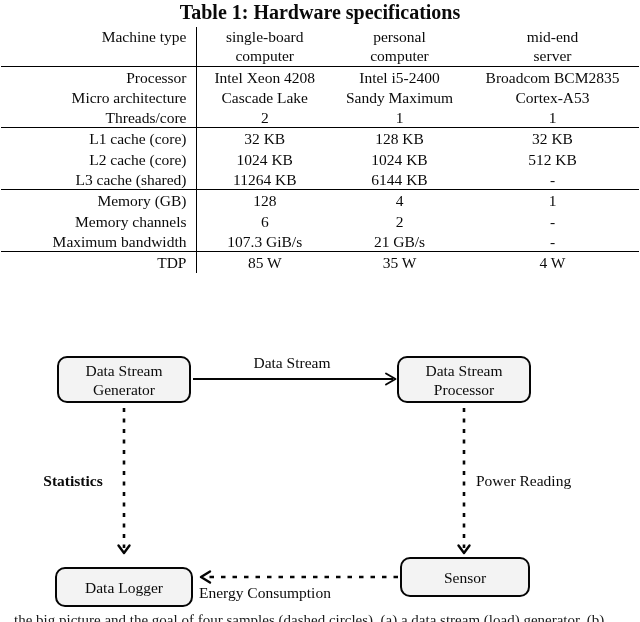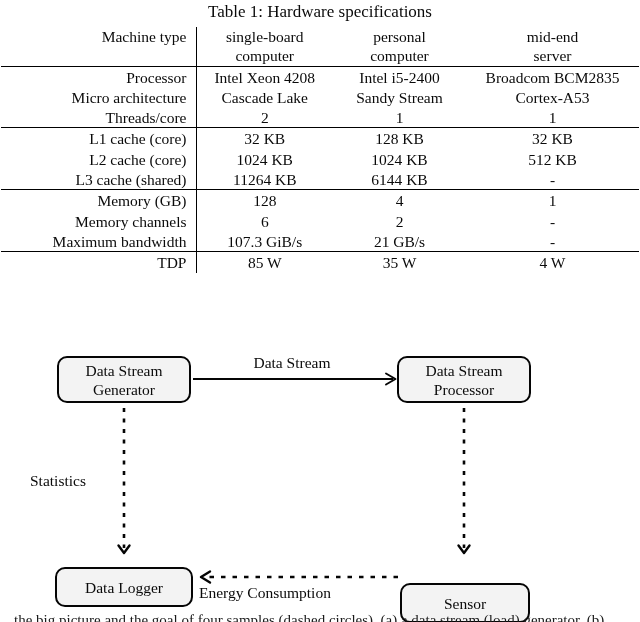--- a/index.html
+++ b/index.html
@@ -3,21 +3,21 @@
 <meta charset="utf-8">
 <style>
   html,body{margin:0;padding:0;}
   body{
     width:640px;height:622px;position:relative;overflow:hidden;
     background:#ffffff;color:#0a0a0a;
     font-family:"Liberation Serif","DejaVu Serif",serif;
   }
   
   .table-wrap{position:absolute;left:0;top:2px;width:640px;}
-  .tbl-title{text-align:center;font-size:17px;line-height:20px;margin:0 0 5px 0;}
+  .tbl-title{text-align:center;font-size:20px;line-height:20px;margin:0 0 5px 0;font-weight:bold;}
   table.hw{
     border-collapse:collapse;table-layout:fixed;width:638px;margin-left:1px;
     font-size:15.5px;
   }
   table.hw col.c0{width:195px;}
   table.hw col.c1{width:137px;}
   table.hw col.c2{width:133px;}
   table.hw col.c3{width:173px;}
   table.hw th,table.hw td{
     padding:0;font-weight:normal;line-height:19.3px;
@@ -80,21 +80,21 @@
   <tbody class="grp">
         <tr>
           <td class="lbl">Processor</td>
           <td class="val">Intel Xeon 4208</td>
           <td class="val">Intel i5-2400</td>
           <td class="val">Broadcom BCM2835</td>
         </tr>
         <tr>
           <td class="lbl">Micro architecture</td>
           <td class="val">Cascade Lake</td>
-          <td class="val">Sandy Stream</td>
+          <td class="val">Sandy Maximum</td>
           <td class="val">Cortex-A53</td>
         </tr>
         <tr>
           <td class="lbl">Threads/core</td>
           <td class="val">2</td>
           <td class="val">1</td>
           <td class="val">1</td>
         </tr>
       </tbody>
       <tbody class="grp">
@@ -171,22 +171,23 @@
 
   <div class="node" style="left:397px;top:356px;width:134px;height:47px;">
     <div>Data Stream</div>
     <div>Processor</div>
   </div>
 
   <div class="node" style="left:55px;top:567px;width:138px;height:40px;">
     <div>Data Logger</div>
   </div>
 
-  <div class="node" style="left:400px;top:583px;width:130px;height:40px;">
+  <div class="node" style="left:400px;top:557px;width:130px;height:40px;">
     <div>Sensor</div>
   </div>
 
   <div class="edge-label" style="left:212px;top:354px;width:160px;text-align:center;">Data Stream</div>
-  <div class="edge-label" style="left:30px;top:472px;width:86px;text-align:left;">Statistics</div>
+  <div class="edge-label" style="left:30px;top:472px;width:86px;text-align:center;font-weight:bold;">Statistics</div>
+  <div class="edge-label" style="left:476px;top:472px;">Power Reading</div>
   <div class="edge-label" style="left:199px;top:584px;width:200px;text-align:left;">Energy Consumption</div>
 </div>
 
 <div class="caption-clip">the big picture and the goal of four samples (dashed circles). (a) a data stream (load) generator. (b)</div>
 
 </body></html>

